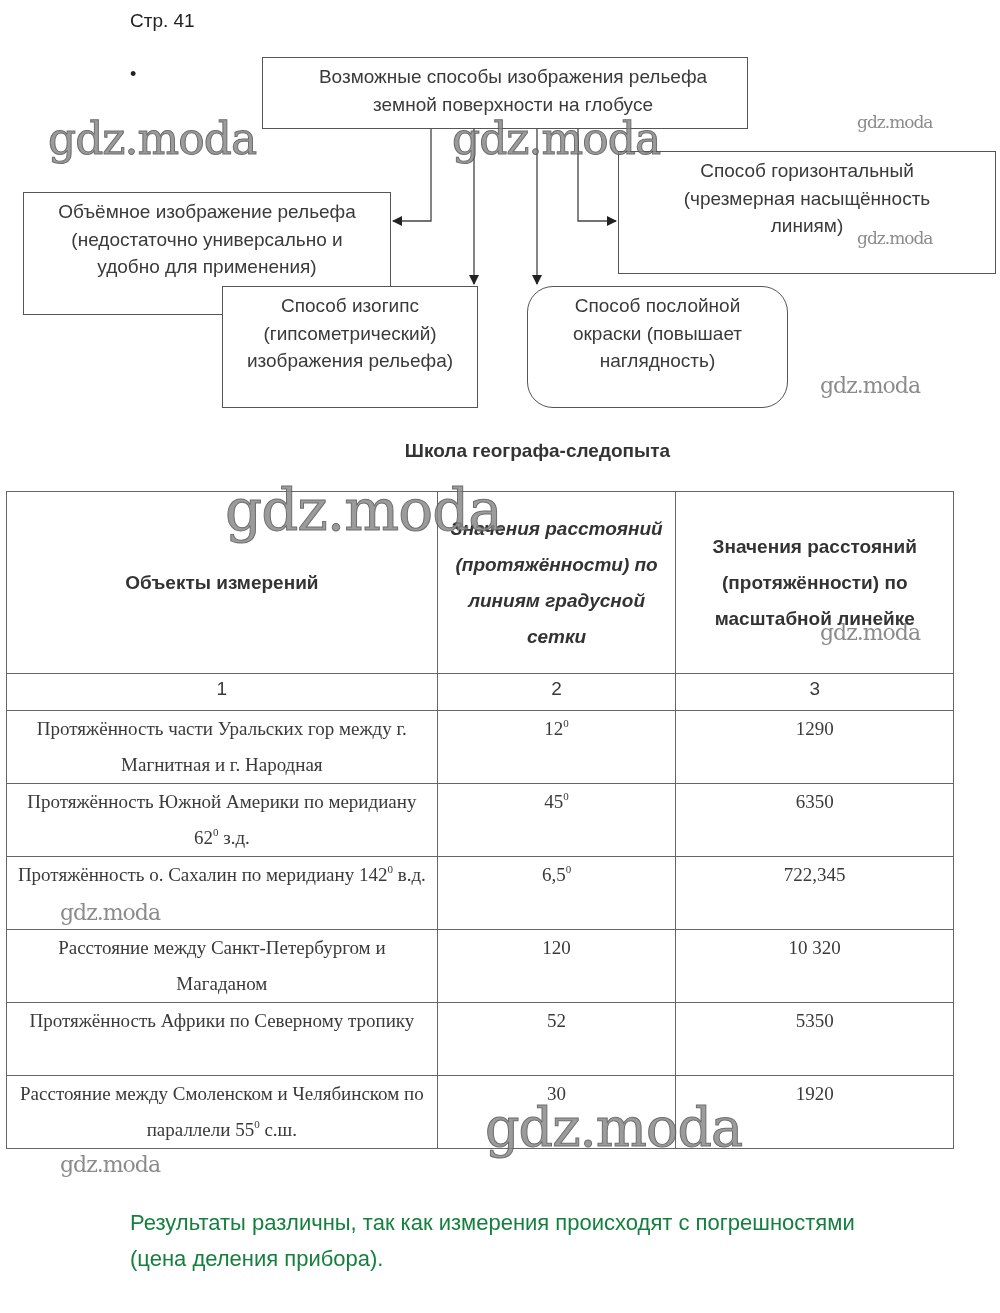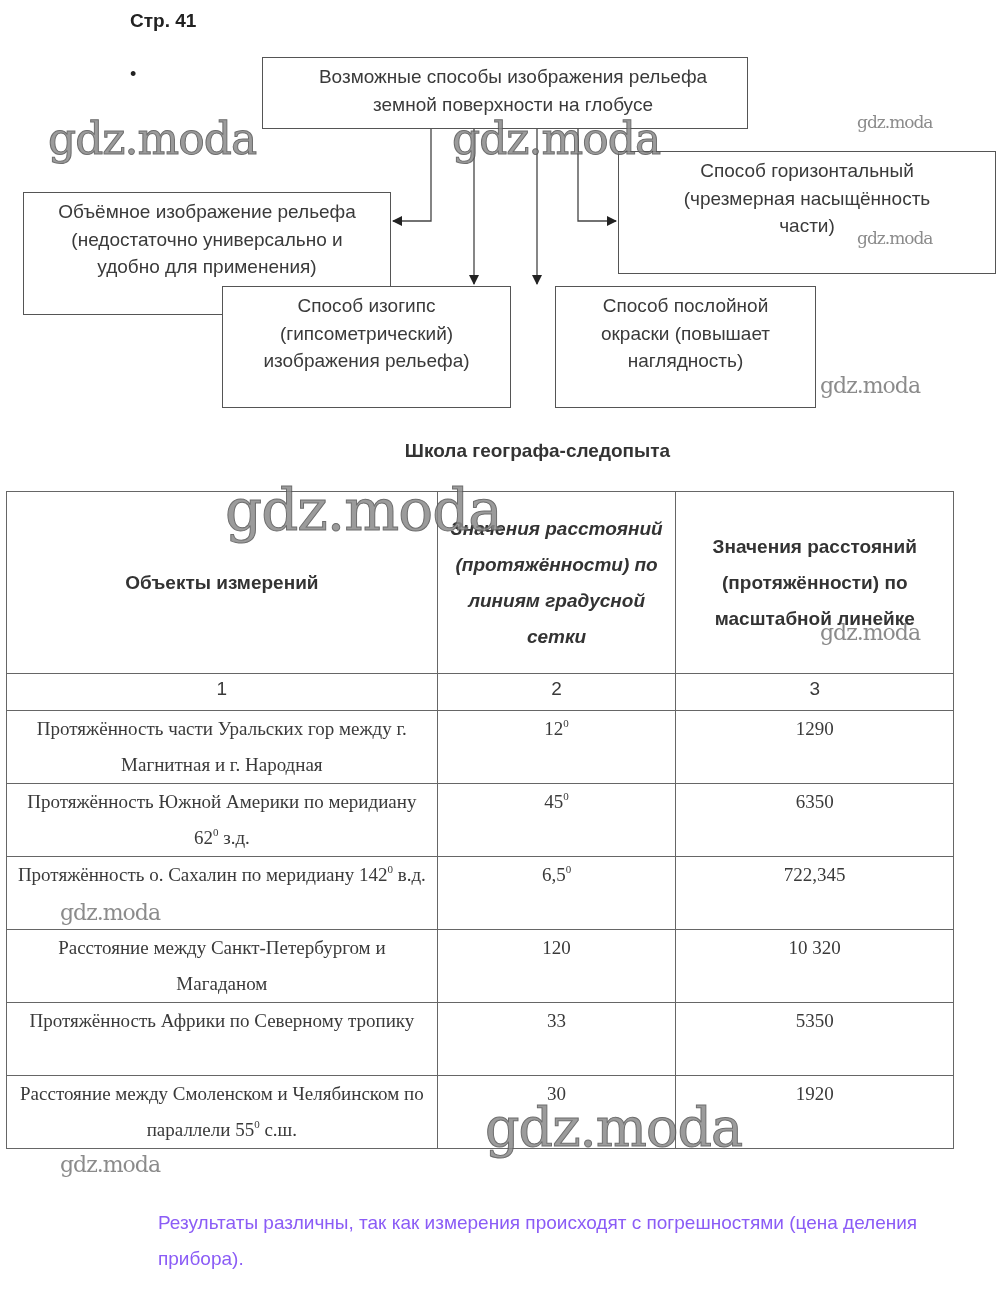--- a/index.html
+++ b/index.html
@@ -1,39 +1,39 @@
 <!DOCTYPE html>
 <html><head>
 <meta charset="utf-8">
 <style>
   html, body { margin: 0; padding: 0; background: #ffffff; }
   body { width: 1000px; height: 1313px; position: relative; overflow: hidden;
          font-family: "Liberation Sans", sans-serif; color: #333333; }
   .abs { position: absolute; }
-  .page-label { left: 130px; top: 10px; font-size: 19px; font-weight: bold; color: #222; }
+  .page-label { left: 130px; top: 10px; font-size: 19px; font-weight: normal; color: #222; }
   .bullet { left: 130px; top: 64px; font-size: 18px; color: #222; }
   .box { position: absolute; border: 1px solid #555; background: #fff; box-sizing: border-box;
          text-align: center; font-size: 19px; line-height: 27.5px; color: #3a3a3a; padding-top: 5px; }
   #box-top { left: 262px; top: 57px; width: 486px; height: 72px; padding-left: 16px; }
   #box-volume { left: 23px; top: 151px; width: 368px; height: 123px; margin-top: 41px; }
   #box-horizontal { left: 618px; top: 151px; width: 378px; height: 123px; }
-  #box-isohypse { left: 222px; top: 286px; width: 289px; height: 122px; }
-  #box-layered { left: 555px; top: 286px; width: 261px; height: 122px; }
+  #box-isohypse { left: 222px; top: 286px; width: 256px; height: 122px; }
+  #box-layered { left: 527px; top: 286px; width: 261px; height: 122px; border-radius: 26px; }
   svg.connectors { position: absolute; left: 0; top: 0; width: 1000px; height: 450px; pointer-events: none; }
   .table-title { left: 0; width: 1075px; top: 440px; text-align: center; font-size: 19px; font-weight: bold; color: #333; }
   table.data { position: absolute; left: 6px; top: 491px; width: 948px; border-collapse: collapse; }
   table.data td, table.data th { border: 1px solid #666; text-align: center; vertical-align: top;
          font-size: 19px; line-height: 36px; color: #3a3a3a; font-weight: normal; padding: 0 6px; }
   table.data th { font-weight: bold; color: #333; vertical-align: middle; }
   .c1 { width: 419px; } .c2 { width: 226px; font-style: italic; } .c3 { width: 265px; }
   tr.hdr { height: 182px; }
   tr.num td { line-height: 30px; height: 36px; padding-top: 0; }
   tr.row td { height: 72px; font-family: Liberation Serif, serif; }
   sup { font-size: 11px; line-height: 0; vertical-align: 8px; }
-  .note { left: 130px; top: 1205px; width: 780px; font-size: 19px; line-height: 36px; color: #8b5cf6; margin-left: 28px; }
+  .note { left: 130px; top: 1205px; width: 780px; font-size: 22px; line-height: 36px; color: #15803d; }
   .wm { position: absolute; font-family: "DejaVu Serif", serif; font-weight: normal; color: #8a8a8a;
         letter-spacing: -1px; -webkit-text-stroke: 1px #555; opacity: 0.85; white-space: nowrap; }
   .wm.big { font-size: 44px; }
   .wm.small { font-size: 17px; -webkit-text-stroke: 0; color: #777; }
 </style>
 </head>
 <body>
 
 <div class="abs page-label">Стр. 41</div>
 <div class="abs bullet">•</div>
@@ -57,21 +57,21 @@
 
 <div class="box" id="box-volume">
   <div>Объёмное изображение рельефа</div>
   <div>(недостаточно универсально и</div>
   <div>удобно для применения)</div>
 </div>
 
 <div class="box" id="box-horizontal">
   <div>Способ горизонтальный</div>
   <div>(чрезмерная насыщённость</div>
-  <div>части)</div>
+  <div>линиям)</div>
 </div>
 
 <div class="box" id="box-isohypse">
   <div>Способ изогипс</div>
   <div>(гипсометрический)</div>
   <div>изображения рельефа)</div>
 </div>
 
 <div class="box" id="box-layered">
   <div>Способ послойной</div>
@@ -110,21 +110,21 @@
         <td><span>6,5</span><sup>0</sup></td>
         <td><span>722,345</span></td>
       </tr>
       <tr class="row">
         <td><span>Расстояние между Санкт-Петербургом и Магаданом</span></td>
         <td><span>120</span></td>
         <td><span>10 320</span></td>
       </tr>
       <tr class="row">
         <td><span>Протяжённость Африки по Северному тропику</span></td>
-        <td><span>33</span></td>
+        <td><span>52</span></td>
         <td><span>5350</span></td>
       </tr>
       <tr class="row">
         <td><span>Расстояние между Смоленском и Челябинском по параллели 55</span><sup>0</sup><span> с.ш.</span></td>
         <td><span>30</span></td>
         <td><span>1920</span></td>
       </tr>
     </tbody>
 </table>
 

